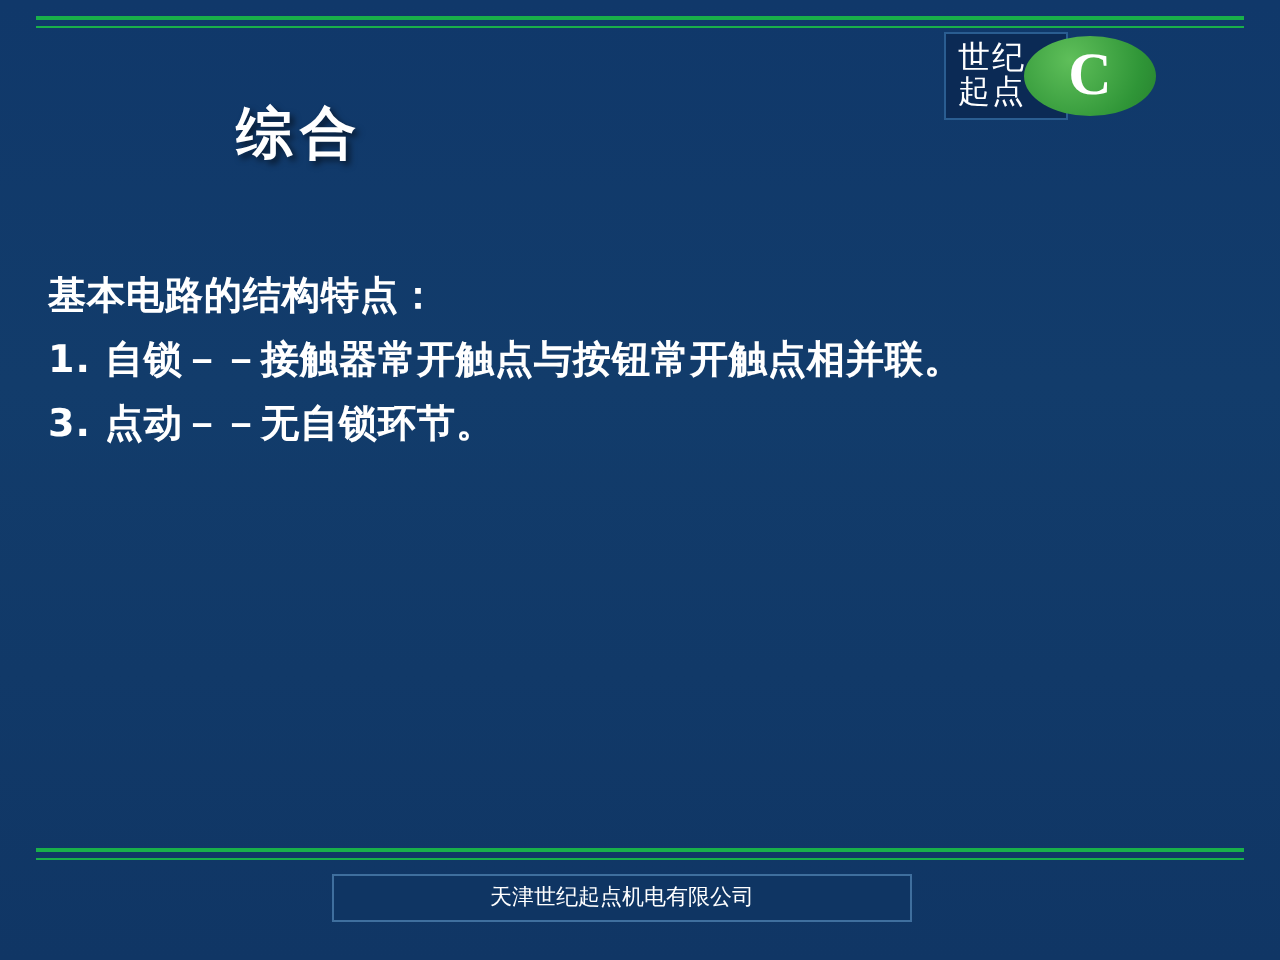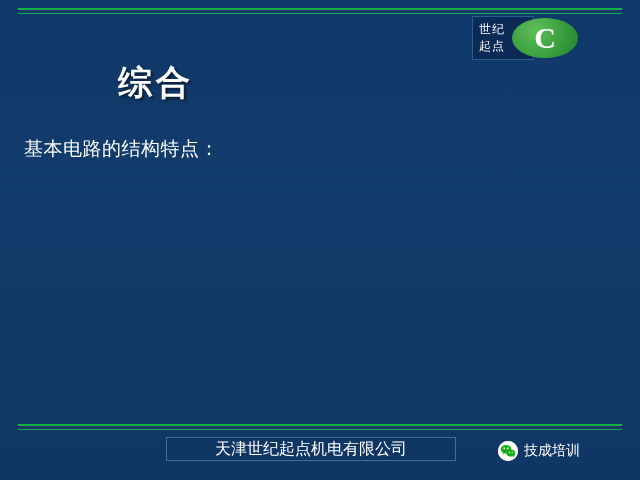--- a/index.html
+++ b/index.html
@@ -55,21 +55,21 @@
     background: #0b2a55;
     border: 1px solid #2a5d91;
     box-sizing: border-box;
   }
   #logo .logo-cn {
     position: absolute;
     left: 6px;
     top: 4px;
     width: 40px;
     color: #ffffff;
-    font-size: 12px;
+    font-size: 16px;
     line-height: 17px;
     letter-spacing: 1px;
     font-family: Liberation Sans, sans-serif;
   }
   #logo .logo-oval {
     position: absolute;
     left: 40px;
     top: 2px;
     width: 66px;
     height: 40px;
@@ -88,43 +88,44 @@
     font-weight: bold;
     text-align: center;
     line-height: 40px;
     font-family: "Liberation Serif", serif;
   }
 
   
   #title {
     position: absolute;
     left: 118px;
-    top: 60px;
-    color: #ffffff;
-    font-size: 34px;
+    top: 48px;
+    color: #ffffff;
+    font-size: 28px;
     font-weight: bold;
     letter-spacing: 4px;
     font-family: "DejaVu Sans", "Liberation Sans", sans-serif;
     text-shadow: 2px 2px 3px rgba(0,0,0,0.55);
   }
 
   
   #body-text {
     position: absolute;
     left: 24px;
     top: 132px;
     width: 600px;
     color: #ffffff;
     font-size: 19px;
     line-height: 32px;
     font-family: "DejaVu Sans", "Liberation Sans", sans-serif;
     letter-spacing: 0.5px;
   }
   #body-text .line {
     white-space: nowrap;
+    font-weight: bold;
   }
 
   
   #footer-bar {
     position: absolute;
     left: 166px;
     top: 437px;
     width: 290px;
     height: 24px;
     border: 1px solid #3f6f9e;
@@ -133,21 +134,21 @@
   }
   #footer-text {
     position: absolute;
     left: 166px;
     top: 437px;
     width: 290px;
     height: 24px;
     line-height: 24px;
     text-align: center;
     color: #ffffff;
-    font-size: 16px;
+    font-size: 11px;
     font-family: "DejaVu Sans", "Liberation Sans", sans-serif;
   }
 
   
   #wechat {
     position: absolute;
     left: 498px;
     top: 440px;
     height: 22px;
     display: flex;
@@ -185,38 +186,24 @@
       </div>
     </div>
     <div class="logo-oval"></div>
     <div class="logo-c">C</div>
   </div>
 
   <div id="title">综合</div>
 
   <div id="body-text">
     <div class="line">基本电路的结构特点：</div>
+    <div class="line">1. 自锁－－接触器常开触点与按钮常开触点相并联。</div>
+    <div class="line">3. 点动－－无自锁环节。</div>
   </div>
 
   <div class="rule bot1"></div>
   <div class="rule bot2"></div>
 
   <div id="footer-bar"></div>
   <div id="footer-text">天津世纪起点机电有限公司</div>
 
-  <div id="wechat">
-    <span class="wx-icon">
-      <svg width="20" height="20" viewBox="0 0 20 20" aria-hidden="true">
-        <circle cx="10" cy="10" r="10" fill="#ffffff"></circle>
-        <ellipse cx="8" cy="8.2" rx="5.2" ry="4.2" fill="#1aad19"></ellipse>
-        <polygon points="5.4,11.4 4.2,13.6 6.6,12.4" fill="#1aad19"></polygon>
-        <circle cx="6.3" cy="7.4" r="0.85" fill="#ffffff"></circle>
-        <circle cx="9.6" cy="7.4" r="0.85" fill="#ffffff"></circle>
-        <ellipse cx="12.8" cy="12.1" rx="4.4" ry="3.5" fill="#1aad19"></ellipse>
-        <polygon points="15.6,14.6 16.6,16.4 14.6,15.4" fill="#1aad19"></polygon>
-        <circle cx="11.4" cy="11.4" r="0.7" fill="#ffffff"></circle>
-        <circle cx="14.2" cy="11.4" r="0.7" fill="#ffffff"></circle>
-      </svg>
-    </span>
-    <span class="wx-label">技成培训</span>
-  </div>
 
 </div>
 
 </body></html>

